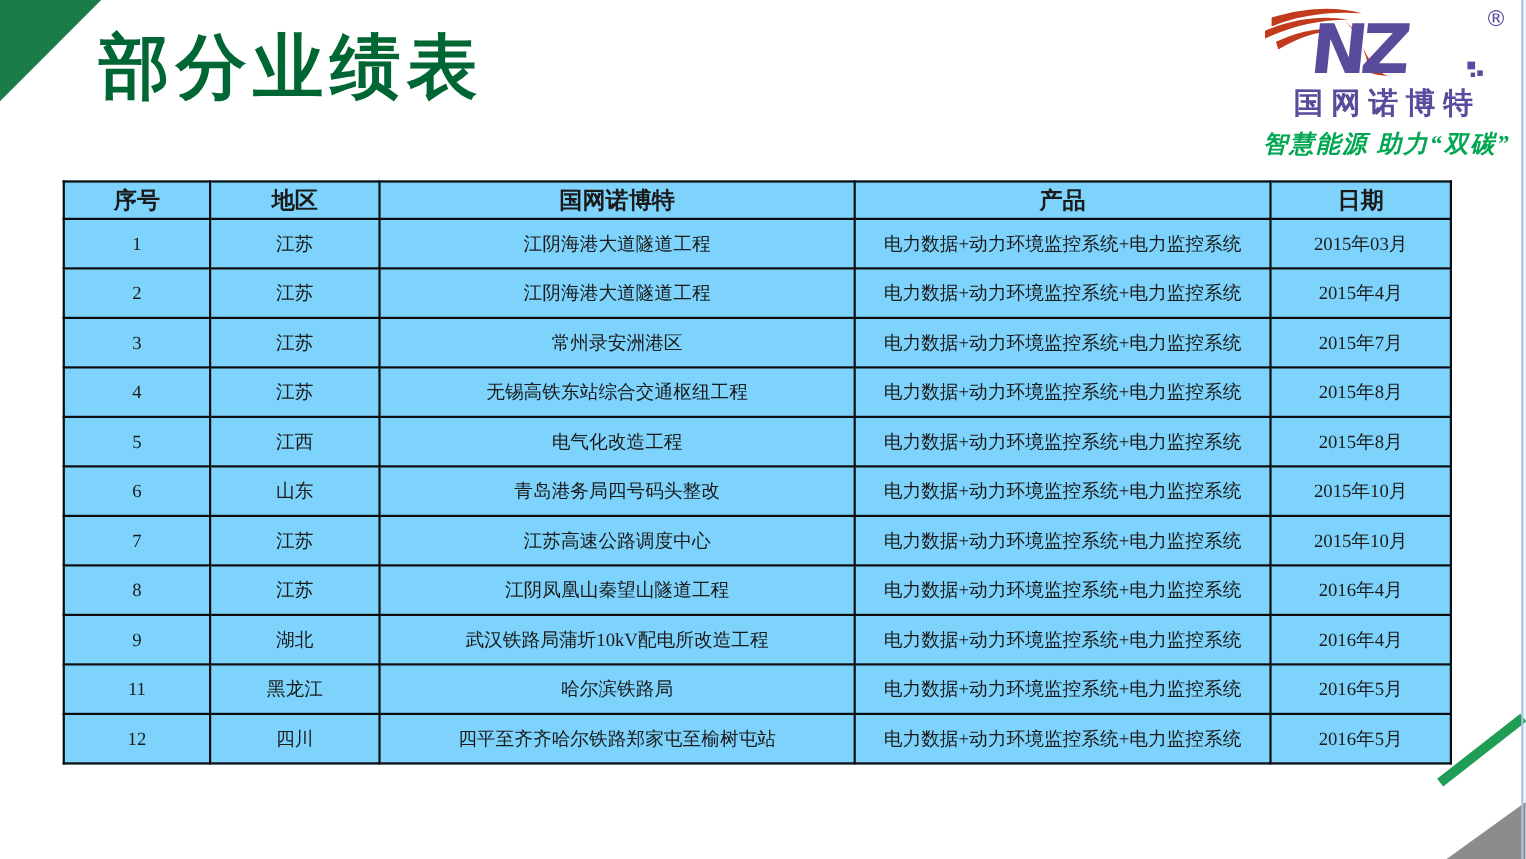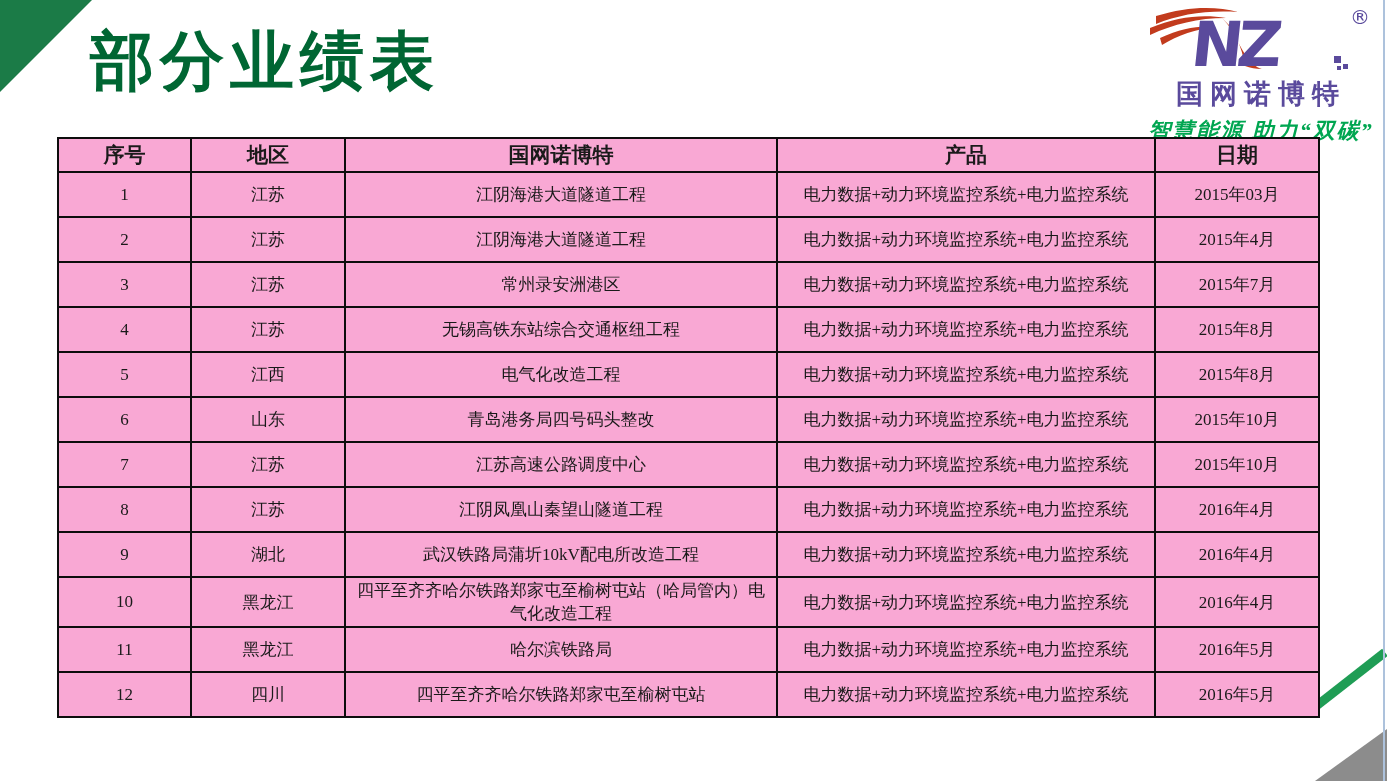--- a/index.html
+++ b/index.html
@@ -37,23 +37,23 @@
   .logo-company{
     margin-top:0px;font-size:27px;font-weight:bold;color:#5a4a9c;
     letter-spacing:7px;font-family:"Liberation Sans","DejaVu Sans",sans-serif;
   }
   .logo-slogan{
     margin-top:4px;font-size:22px;font-weight:bold;font-style:italic;color:#00a651;
     letter-spacing:2px;white-space:nowrap;
   }
   
   .perf-table{
-    position:absolute;left:57px;top:137px;
+    position:absolute;left:57px;top:164px;
     border-collapse:collapse;table-layout:fixed;
-    background:#f9a8d4;
+    background:#7dd3fc;
   }
   .perf-table th,.perf-table td{
     border:2px solid #0d0d0d;color:#1a1a1a;
     text-align:center;vertical-align:middle;padding:1px 4px;
     overflow:hidden;
   }
   .perf-table th{font-size:21px;font-weight:bold;height:30px;}
   .perf-table td{font-size:17px;height:41px;}
   .col-no{width:133px;}
   .col-region{width:154px;}
@@ -172,27 +172,20 @@
         <td>2016年4月</td>
       </tr>
       <tr>
         <td>9</td>
         <td>湖北</td>
         <td>武汉铁路局蒲圻10kV配电所改造工程</td>
         <td class="cell-product">电力数据+动力环境监控系统+电力监控系统</td>
         <td>2016年4月</td>
       </tr>
       <tr>
-        <td>10</td>
-        <td>黑龙江</td>
-        <td>四平至齐齐哈尔铁路郑家屯至榆树屯站（哈局管内）电气化改造工程</td>
-        <td class="cell-product">电力数据+动力环境监控系统+电力监控系统</td>
-        <td>2016年4月</td>
-      </tr>
-      <tr>
         <td>11</td>
         <td>黑龙江</td>
         <td>哈尔滨铁路局</td>
         <td class="cell-product">电力数据+动力环境监控系统+电力监控系统</td>
         <td>2016年5月</td>
       </tr>
       <tr>
         <td>12</td>
         <td>四川</td>
         <td>四平至齐齐哈尔铁路郑家屯至榆树屯站</td>

